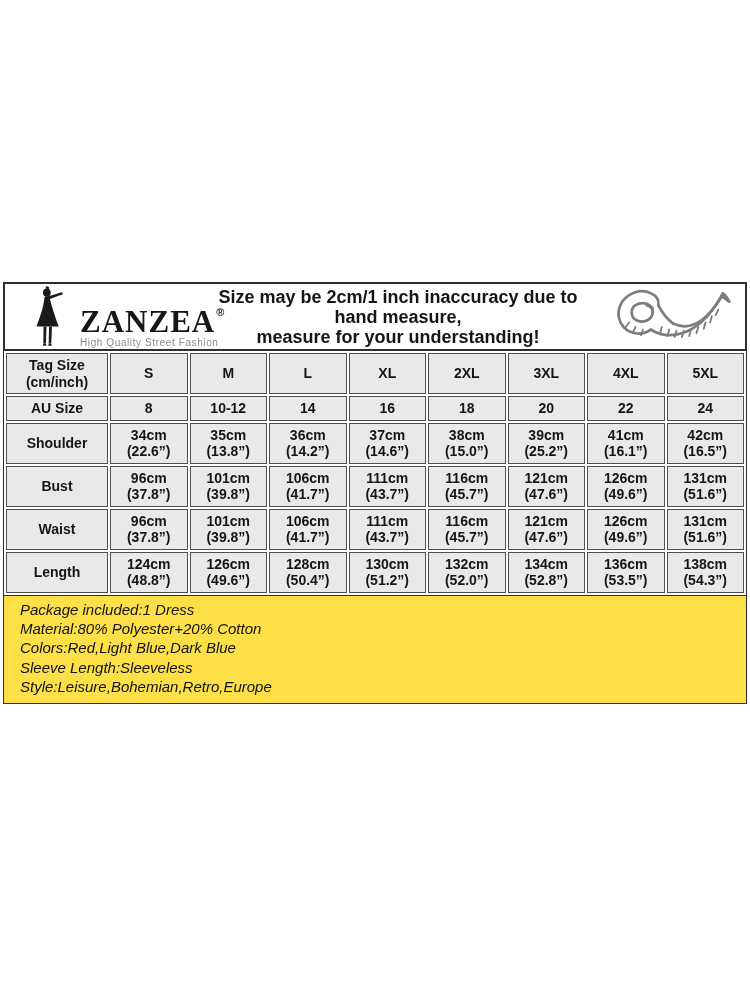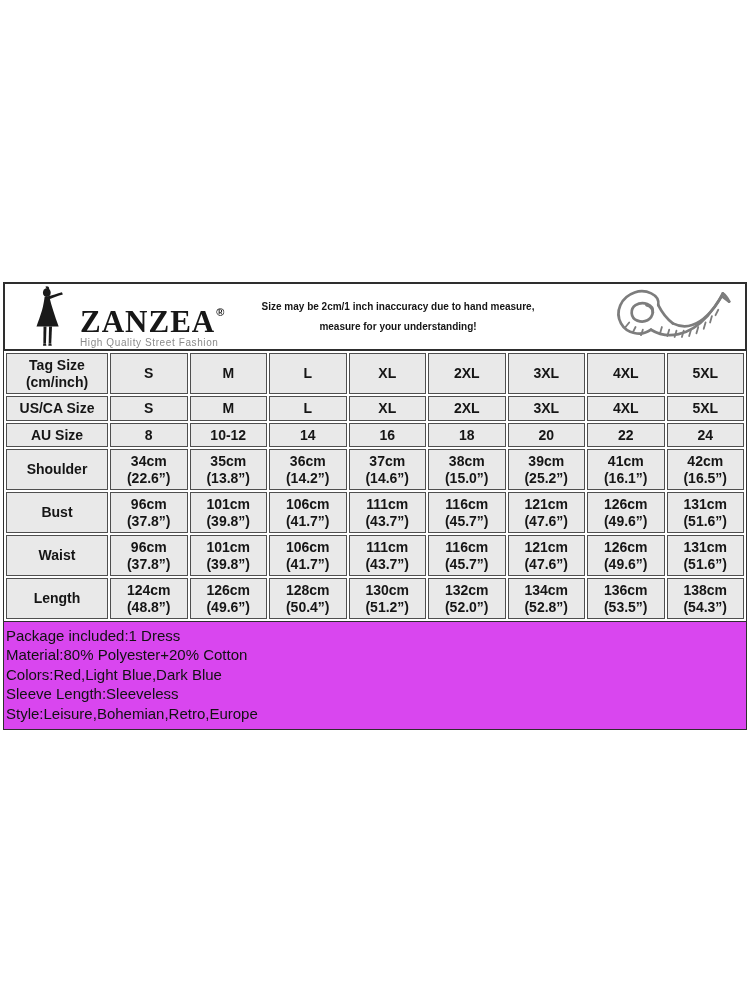--- a/index.html
+++ b/index.html
@@ -11,39 +11,39 @@
   .header-box { border:2px solid #2e2e2e; background:#fff; height:69px;
     display:flex; align-items:center; }
   .logo { display:flex; align-items:flex-end; padding-left:27px; width:200px; flex:0 0 auto;gap:6px; }
   .logo-figure { width:40px; height:62px; flex:0 0 auto; margin-right:2px; }
   .logo-textwrap { display:flex; flex-direction:column; }
   .brand-line { display:flex; align-items:flex-start; }
   .brand-name { font-family:"Liberation Serif", serif; font-weight:700; font-size:31px;
     line-height:30px; letter-spacing:1px; color:#171717; }
   .brand-reg { font-size:11px; line-height:11px; margin-left:1px; font-weight:700; }
   .brand-tagline { font-size:10px; color:#8a8a8a; letter-spacing:0.6px; margin-top:0px; white-space:nowrap; }
-  .disclaimer { flex:1 1 auto; text-align:center; font-weight:700; font-size:10px;
+  .disclaimer { flex:1 1 auto; text-align:center; font-weight:700; font-size:18px;
     line-height:20px; padding-right:6px; }
   .tape-wrap { flex:0 0 auto; width:148px; display:flex; justify-content:center; }
   .tape-wrap svg { width:132px; height:60px; }
 
   
   .table-wrap { border:1px solid #2e2e2e; border-top:none; background:#a3a3a3; }
   table.size-table { width:100%; border-collapse:separate; border-spacing:2px;
     table-layout:fixed; background:#fff; }
   table.size-table col.label-col { width:102px; }
   table.size-table th, table.size-table td {
     border:1.5px solid #4f4f4f; background:var(--cell-bg,#e9e9e9);
     text-align:center; vertical-align:middle;
     font-weight:700; font-size:14px; padding:3px 1px; }
   table.size-table th div, table.size-table td div { line-height:16.5px; }
 
   
   .info-box { border:1px solid #2e2e2e; border-top:1px solid #2e2e2e; margin-top:-1px;
-    background:#d946ef; padding:4px 6px 6px 2px; }
+    background:#fde047; padding:4px 6px 6px 16px;font-style:italic; }
   .info-box div { font-size:15px; line-height:19.4px; color:#111; }
 </style>
 </head>
 <body>
 
 <div class="sheet">
 
   <div class="header-box">
     <div class="logo">
       <svg class="logo-figure" viewBox="0 0 44 84" xmlns="http://www.w3.org/2000/svg">
@@ -141,49 +141,20 @@
             </td>
             <td>
               <div>4XL</div>
             </td>
             <td>
               <div>5XL</div>
             </td>
           </tr>
           <tr>
             <th>
-              <div>US/CA Size</div>
-            </th>
-            <td>
-              <div>S</div>
-            </td>
-            <td>
-              <div>M</div>
-            </td>
-            <td>
-              <div>L</div>
-            </td>
-            <td>
-              <div>XL</div>
-            </td>
-            <td>
-              <div>2XL</div>
-            </td>
-            <td>
-              <div>3XL</div>
-            </td>
-            <td>
-              <div>4XL</div>
-            </td>
-            <td>
-              <div>5XL</div>
-            </td>
-          </tr>
-          <tr>
-            <th>
               <div>AU Size</div>
             </th>
             <td>
               <div>8</div>
             </td>
             <td>
               <div>10-12</div>
             </td>
             <td>
               <div>14</div>

